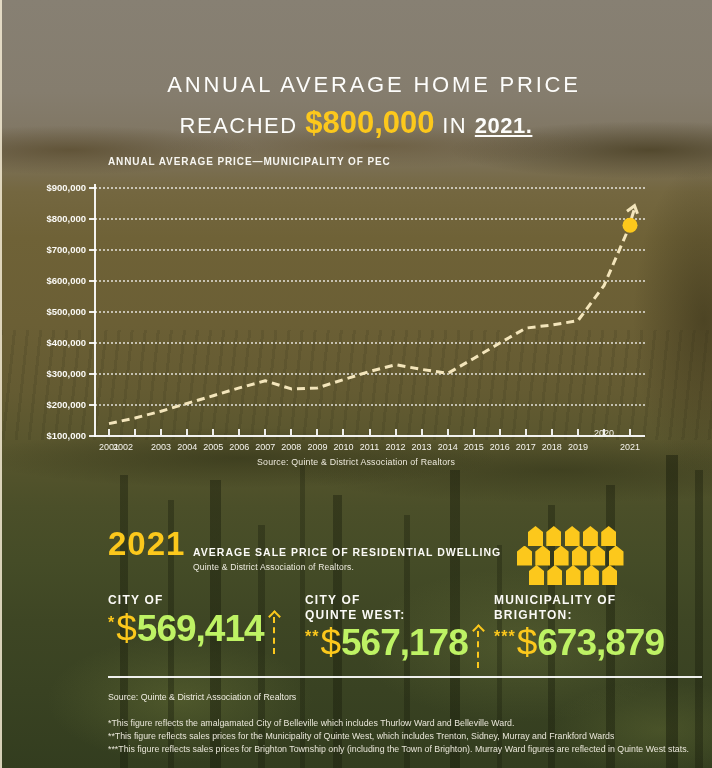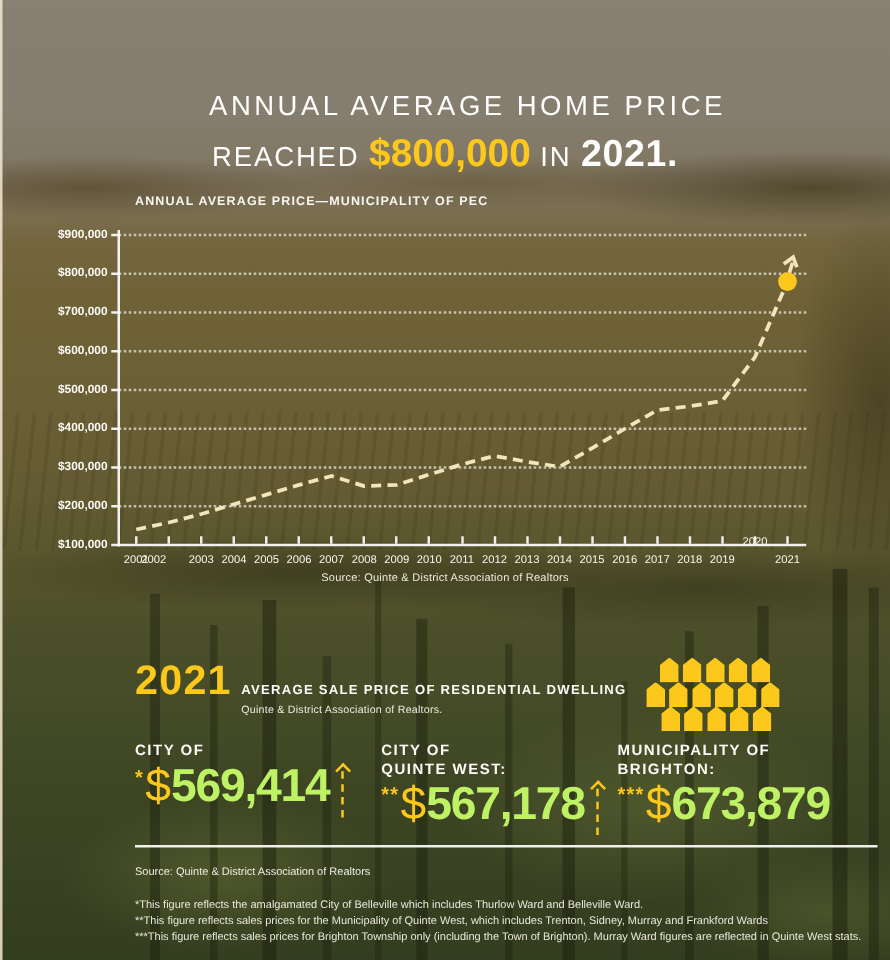--- a/index.html
+++ b/index.html
@@ -47,21 +47,21 @@
         #6b5f35 42%, #645b32 51%, #57552d 59%, #4b4f29 66%, #454c27 73%,
         #3e4624 81%, #394222 90%, #333d1f 100%);
   }
   .edge{position:absolute;left:0;top:0;width:2px;height:100%;background:rgba(243,234,210,.85);}
 
   
   .headline{position:absolute;left:0;right:0;top:72px;text-align:center;color:#fdfdfb;}
   .h-line1{font-size:22px;font-weight:300;letter-spacing:2.8px;padding-left:36px;}
   .h-line2{margin-top:7px;font-size:22px;font-weight:300;letter-spacing:1.5px;}
   .h-line2 .gold{color:#fcc81c;font-weight:700;font-size:31px;letter-spacing:0;}
-  .h-line2 .byear{font-weight:700;font-size:30px;letter-spacing:.5px;}
+  .h-line2 .byear{font-weight:700;font-size:22px;letter-spacing:.5px;text-decoration:underline;}
 
   
   .chart-title{position:absolute;left:108px;top:156px;font-size:10px;font-weight:700;letter-spacing:.9px;color:#f7f6f1;}
   .yaxis{position:absolute;left:94px;top:184px;width:2px;height:253px;background:rgba(255,255,255,.92);}
   .xaxis{position:absolute;left:94px;top:435px;width:551px;height:2px;background:rgba(255,255,255,.92);}
   .gridline{position:absolute;height:0;border-top:2px dotted rgba(255,255,255,.62);}
   .ytick{position:absolute;width:7px;height:2px;background:rgba(255,255,255,.9);}
   .ylabel{position:absolute;left:12px;width:74px;text-align:right;font-size:9.5px;font-weight:700;color:#fbfaf6;}
   .xtick{position:absolute;width:2px;height:6px;background:rgba(255,255,255,.9);}
   .xlabel{position:absolute;width:30px;text-align:center;font-size:9px;color:#f6f4ee;}

